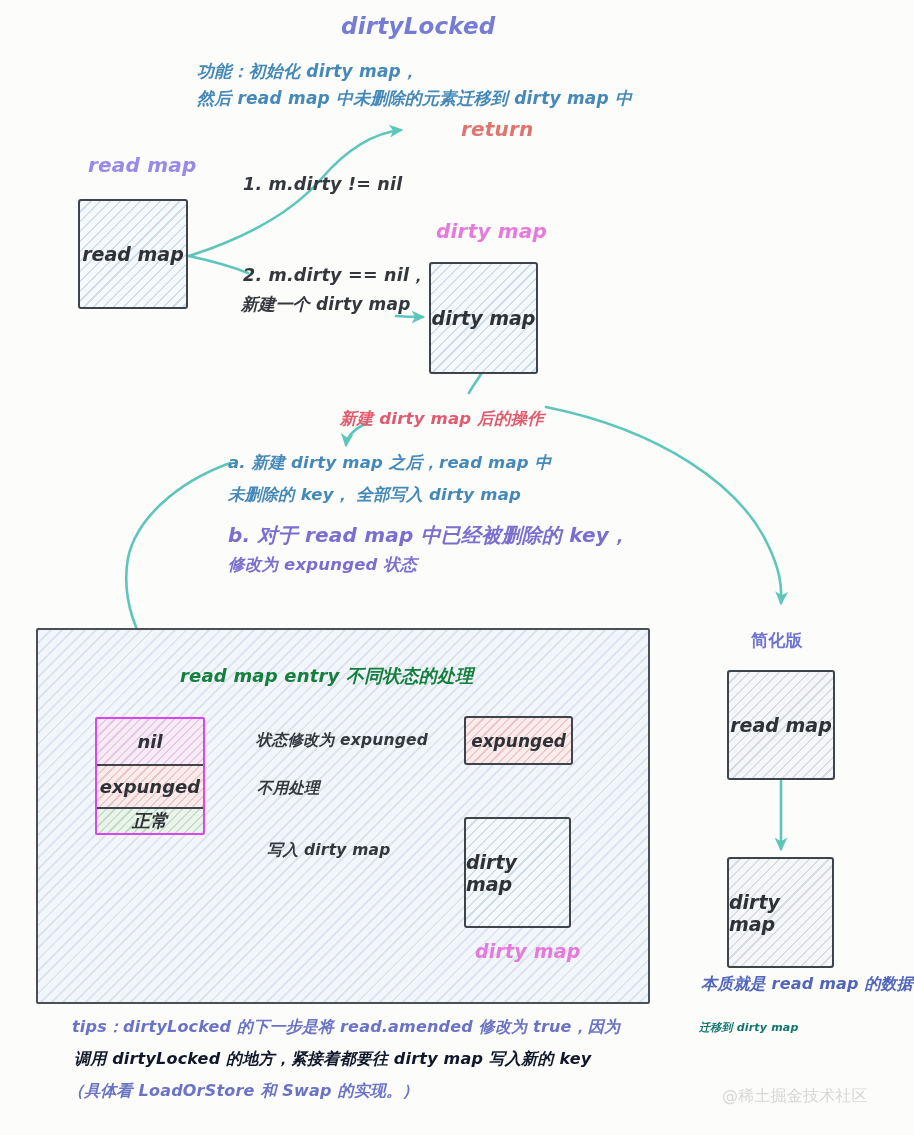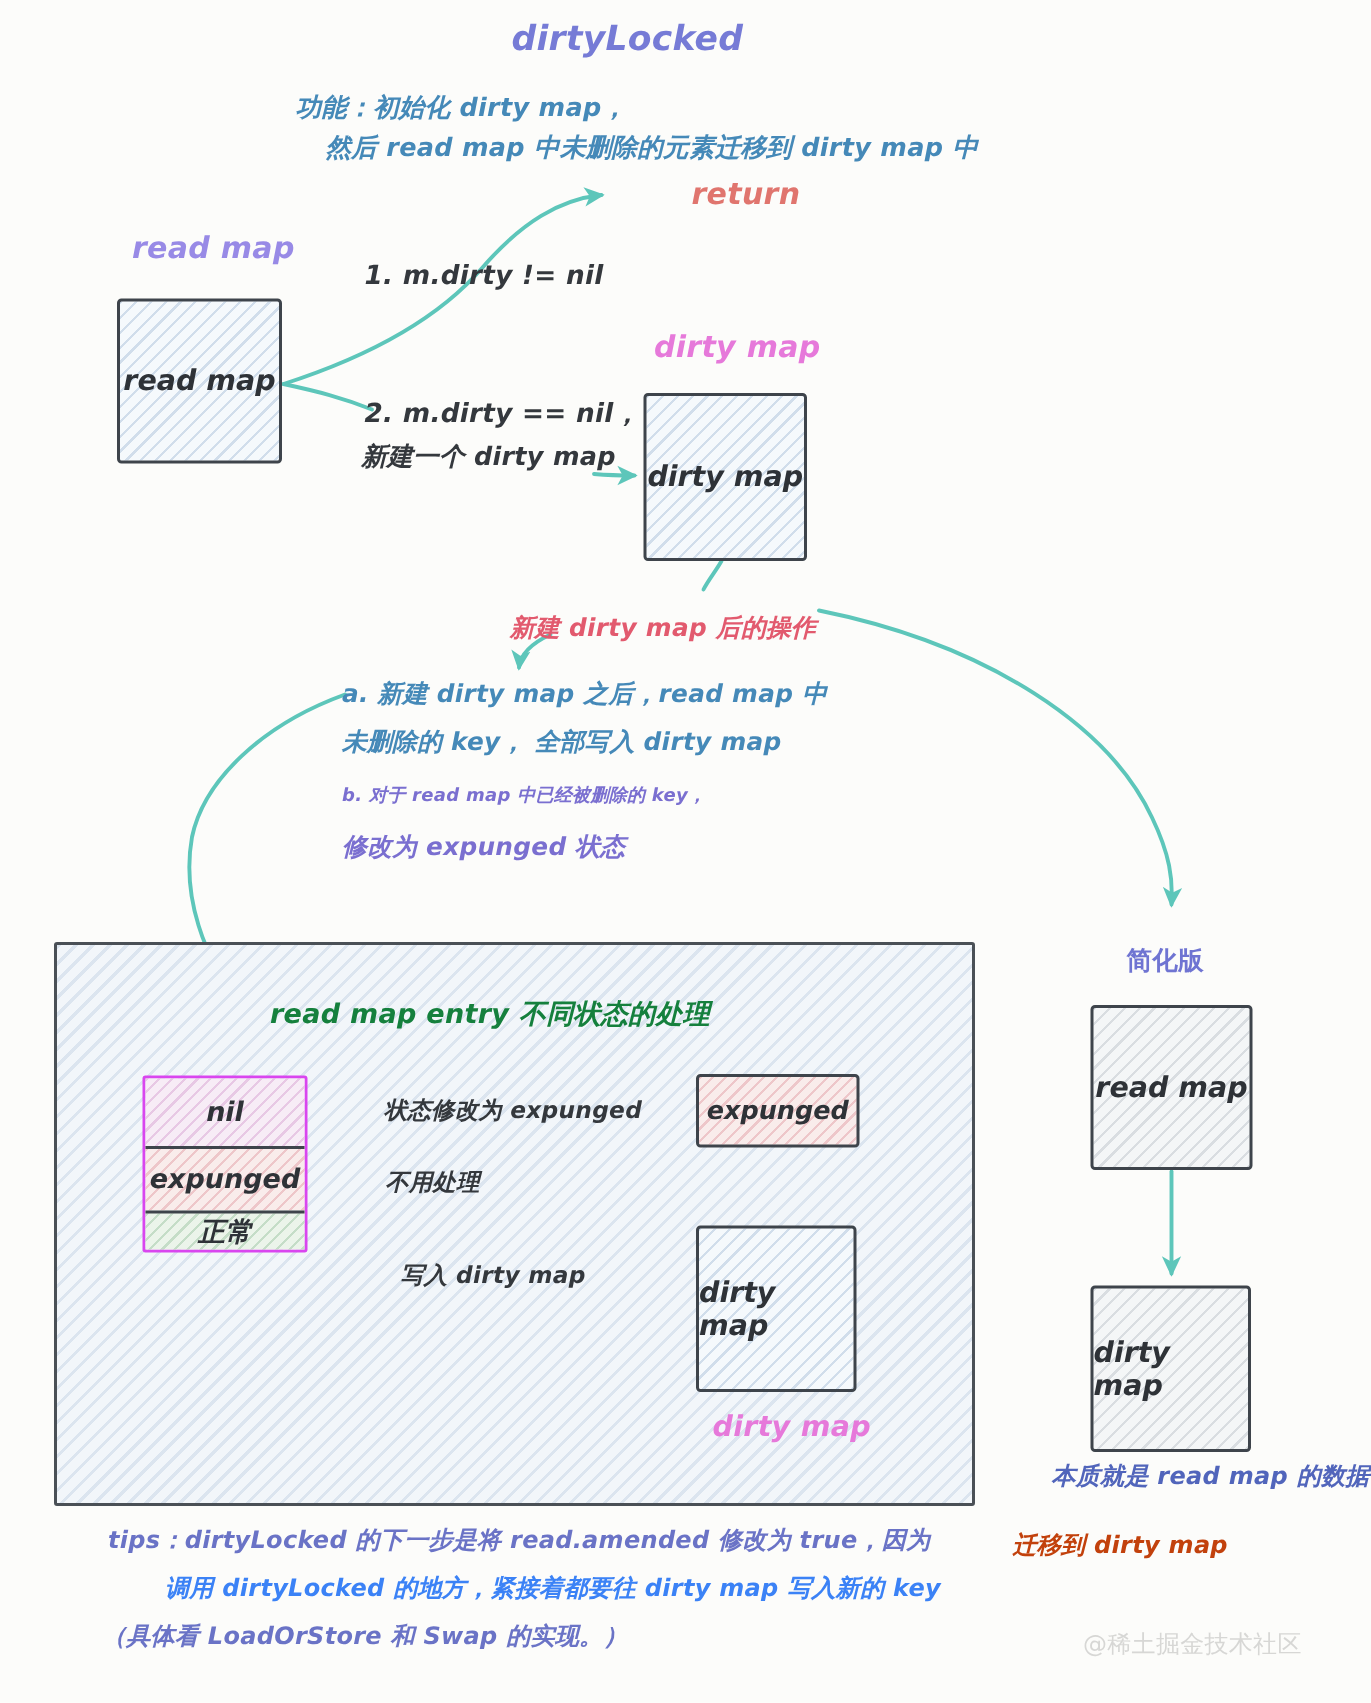--- a/index.html
+++ b/index.html
@@ -102,21 +102,21 @@
       <path d="M 424 741 C 437 741, 446 741, 456 741" marker-end="url(#ah)"></path>
       <path d="M 206 789 C 219 789, 229 789, 241 789" marker-end="url(#ah)"></path>
       <path d="M 206 833 C 227 838, 244 843, 262 848"></path>
       <path d="M 384 866 C 411 871, 435 873, 457 873" marker-end="url(#ah)"></path>
       <path d="M 781 781 L 781 849" marker-end="url(#ah)"></path>
     </g>
   </svg>
 
   <div class="t" style="left:341px; top:13px; font-size:23px; color:#767bd6;">dirtyLocked</div>
   <div class="t" style="left:197px; top:60px; font-size:17px; color:#4589b8;">功能：初始化 dirty map，</div>
-  <div class="t" style="left:197px; top:87px; font-size:17px; color:#4589b8;margin-left:20px;">然后 read map 中未删除的元素迁移到 dirty map 中</div>
+  <div class="t" style="left:197px; top:87px; font-size:17px; color:#4589b8;">然后 read map 中未删除的元素迁移到 dirty map 中</div>
 
   <div class="t" style="left:421px; top:117px; font-size:20px; color:#e0756e;margin-left:40px;">return</div>
   <div class="t" style="left:88px; top:153px; font-size:20px; color:#988ae6;">read map</div>
 
   <div class="box hatch-blue" style="left:78px; top:199px; width:110px; height:110px; font-size:19px;">
     <span>read map</span>
   </div>
 
   <div class="t" style="left:243px; top:174px; font-size:17.5px;">1. m.dirty != nil</div>
   <div class="t" style="left:436px; top:219px; font-size:20px; color:#e679da;">dirty map</div>
@@ -124,21 +124,21 @@
   <div class="t" style="left:241px; top:293px; font-size:17px;">新建一个 dirty map</div>
 
   <div class="box hatch-blue" style="left:429px; top:262px; width:109px; height:112px; font-size:19px;">
     <span>dirty map</span>
   </div>
 
   <div class="t" style="left:340px; top:408px; font-size:16.5px; color:#e25a6e;">新建 dirty map 后的操作</div>
 
   <div class="t" style="left:228px; top:452px; font-size:16.5px; color:#4589b8;">a. 新建 dirty map 之后，read map 中</div>
   <div class="t" style="left:228px; top:484px; font-size:16.5px; color:#4589b8;">未删除的 key， 全部写入 dirty map</div>
-  <div class="t" style="left:228px; top:522px; font-size:12px; color:#7a6fd0;">b. 对于 read map 中已经被删除的 key，</div>
+  <div class="t" style="left:228px; top:522px; font-size:20px; color:#7a6fd0;">b. 对于 read map 中已经被删除的 key，</div>
   <div class="t" style="left:228px; top:554px; font-size:16.5px; color:#7a6fd0;">修改为 expunged 状态</div>
 
   <div class="panel hatch-panel"></div>
 
   <div class="t" style="left:180px; top:664px; font-size:18px; color:#15803d;">read map entry 不同状态的处理</div>
 
   <div class="cellstack">
     <div class="cell hatch-pinklav" style="height:45px;">
       <span>nil</span>
     </div>
@@ -168,21 +168,21 @@
 
   <div class="box hatch-gray" style="left:727px; top:670px; width:108px; height:110px; font-size:19px;">
     <span>read map</span>
   </div>
 
   <div class="box hatch-gray" style="left:727px; top:857px; width:107px; height:111px; font-size:19px;">
     <span>dirty map</span>
   </div>
 
   <div class="t" style="left:677px; top:974px; font-size:16px; color:#5165bb;margin-left:24px;">本质就是 read map 的数据</div>
-  <div class="t" style="left:675px; top:1020px; font-size:16px; color:#c2410c;">迁移到 dirty map</div>
+  <div class="t" style="left:699px; top:1020px; font-size:11px; color:#0f766e;">迁移到 dirty map</div>
 
   <div class="t" style="left:72px; top:1017px; font-size:16px; color:#6a73c6;">tips：dirtyLocked 的下一步是将 read.amended 修改为 true，因为</div>
-  <div class="t" style="left:74px; top:1049px; font-size:16px; color:#3b82f6;margin-left:36px;">调用 dirtyLocked 的地方，紧接着都要往 dirty map 写入新的 key</div>
+  <div class="t" style="left:74px; top:1049px; font-size:16px; color:#0f172a;">调用 dirtyLocked 的地方，紧接着都要往 dirty map 写入新的 key</div>
   <div class="t" style="left:68px; top:1081px; font-size:16px; color:#6a73c6;">（具体看 LoadOrStore 和 Swap 的实现。）</div>
 
   <div class="t" style="left:722px; top:1086px; font-size:16px; color:#d7d7d5; font-style:normal; font-weight:normal;">@稀土掘金技术社区</div>
 
 </div>
 
 </body></html>

